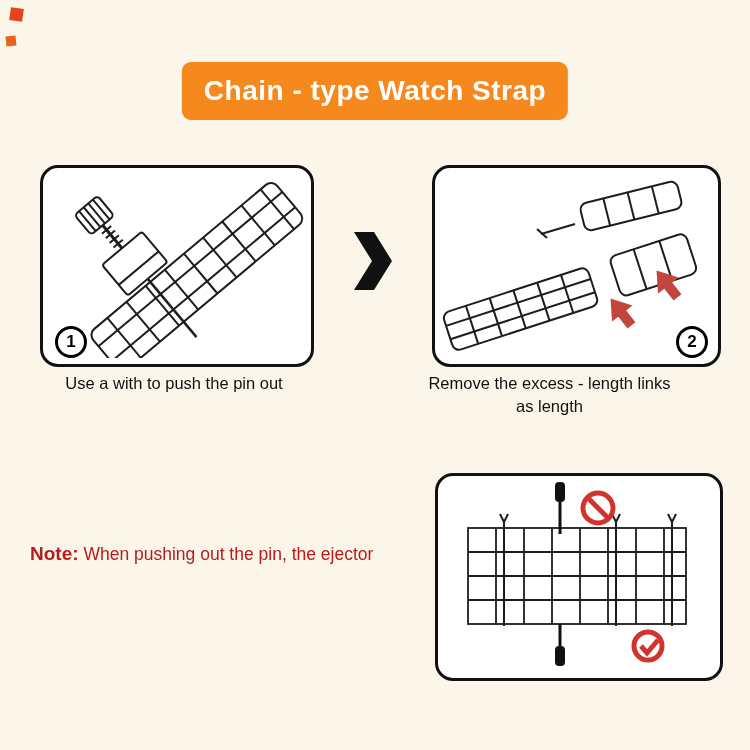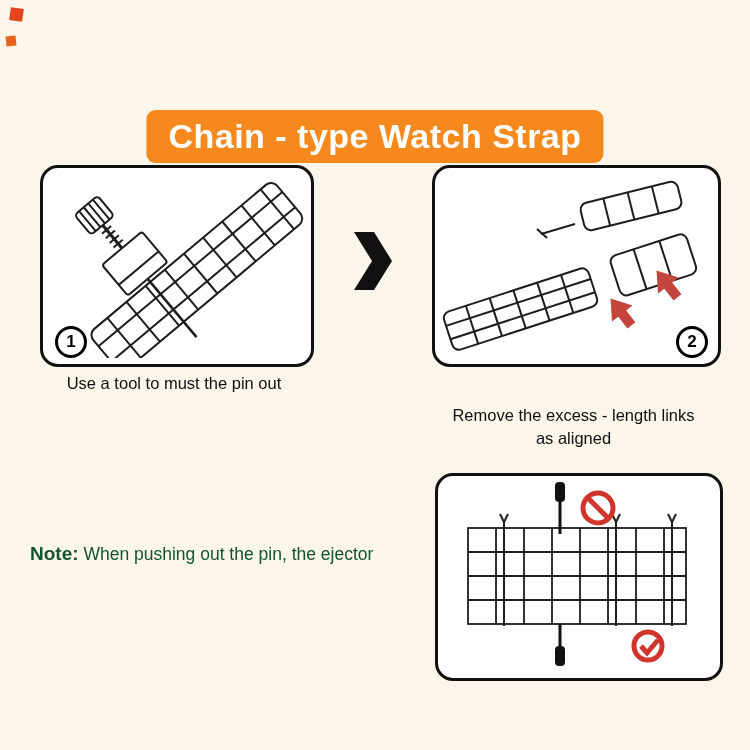--- a/index.html
+++ b/index.html
@@ -6,23 +6,23 @@
   .page{
     position:relative;
     width:750px;height:750px;
     background:#FBF6E9;
     font-family:"Liberation Sans", sans-serif;
     overflow:hidden;
   }
   .banner{
     position:absolute;left:50%;top:62px;transform:translateX(-50%);
     background:#F6891E;color:#FFFFFF;
-    font-size:34px;font-weight:bold;
-    padding:7px 22px;border-radius:9px;
-    white-space:nowrap;letter-spacing:0.5px;margin-top:48px;
+    font-size:28px;font-weight:bold;
+    padding:13px 22px;border-radius:9px;
+    white-space:nowrap;letter-spacing:0.5px;
   }
   .panel{
     position:absolute;background:#FFFFFF;
     border:3px solid #111;border-radius:18px;
   }
   .panel-step1{left:40px;top:165px;width:268px;height:196px;}
   .panel-step2{left:432px;top:165px;width:283px;height:196px;}
   .panel-note{left:435px;top:473px;width:282px;height:202px;}
   .panel svg{display:block;border-radius:15px;}
   .chevron{position:absolute;left:350px;top:232px;}
@@ -33,24 +33,24 @@
     font-size:17px;font-weight:bold;
     display:flex;align-items:center;justify-content:center;
   }
   .num1{left:12px;top:158px;}
   .num2{right:10px;top:158px;}
   .caption{
     position:absolute;top:372px;
     text-align:center;color:#111;font-size:16.5px;line-height:23px;
   }
   .caption-1{left:40px;width:268px;}
-  .caption-2{left:432px;width:283px;margin-top:32px;}
+  .caption-2{left:408px;width:283px;}
   .note{
     position:absolute;left:30px;top:540px;
-    color:#14532d;font-size:17.5px;line-height:27px;width:420px;
+    color:#b91c1c;font-size:17.5px;line-height:27px;width:420px;
   }
   .note b{font-size:19px;}
   .corner-mark{position:absolute;}
   .cm1{left:10px;top:8px;width:13px;height:13px;background:#E3441D;transform:rotate(8deg);}
   .cm2{left:6px;top:36px;width:10px;height:10px;background:#E8641E;transform:rotate(-6deg);}
 </style>
 </head>
 <body>
 
 <div class="page">
@@ -135,24 +135,24 @@
           <path d="M0,-17 L13,2 L5,2 L5,17 L-5,17 L-5,2 L-13,2 Z"></path>
         </g>
         <g transform="translate(232,116) rotate(-38)">
           <path d="M0,-17 L13,2 L5,2 L5,17 L-5,17 L-5,2 L-13,2 Z"></path>
         </g>
       </g>
     </svg>
     <div class="step-num num2">2</div>
   </div>
 
-  <div class="caption caption-1">Use a tool to must the pin out</div>
+  <div class="caption caption-1">Use a with to push the pin out</div>
   <div class="caption caption-2">
     <div>Remove the excess - length links</div>
-    <div>as aligned</div>
+    <div>as length</div>
   </div>
 
   <div class="note">
     <div><b>Note:</b> <span>When pushing out the pin, the ejector</span></div>
   </div>
 
   <div class="panel panel-note">
     <svg width="276" height="196" viewBox="0 0 276 196">
 
       <g stroke="#1d1d1d" stroke-width="1.8" fill="none">

